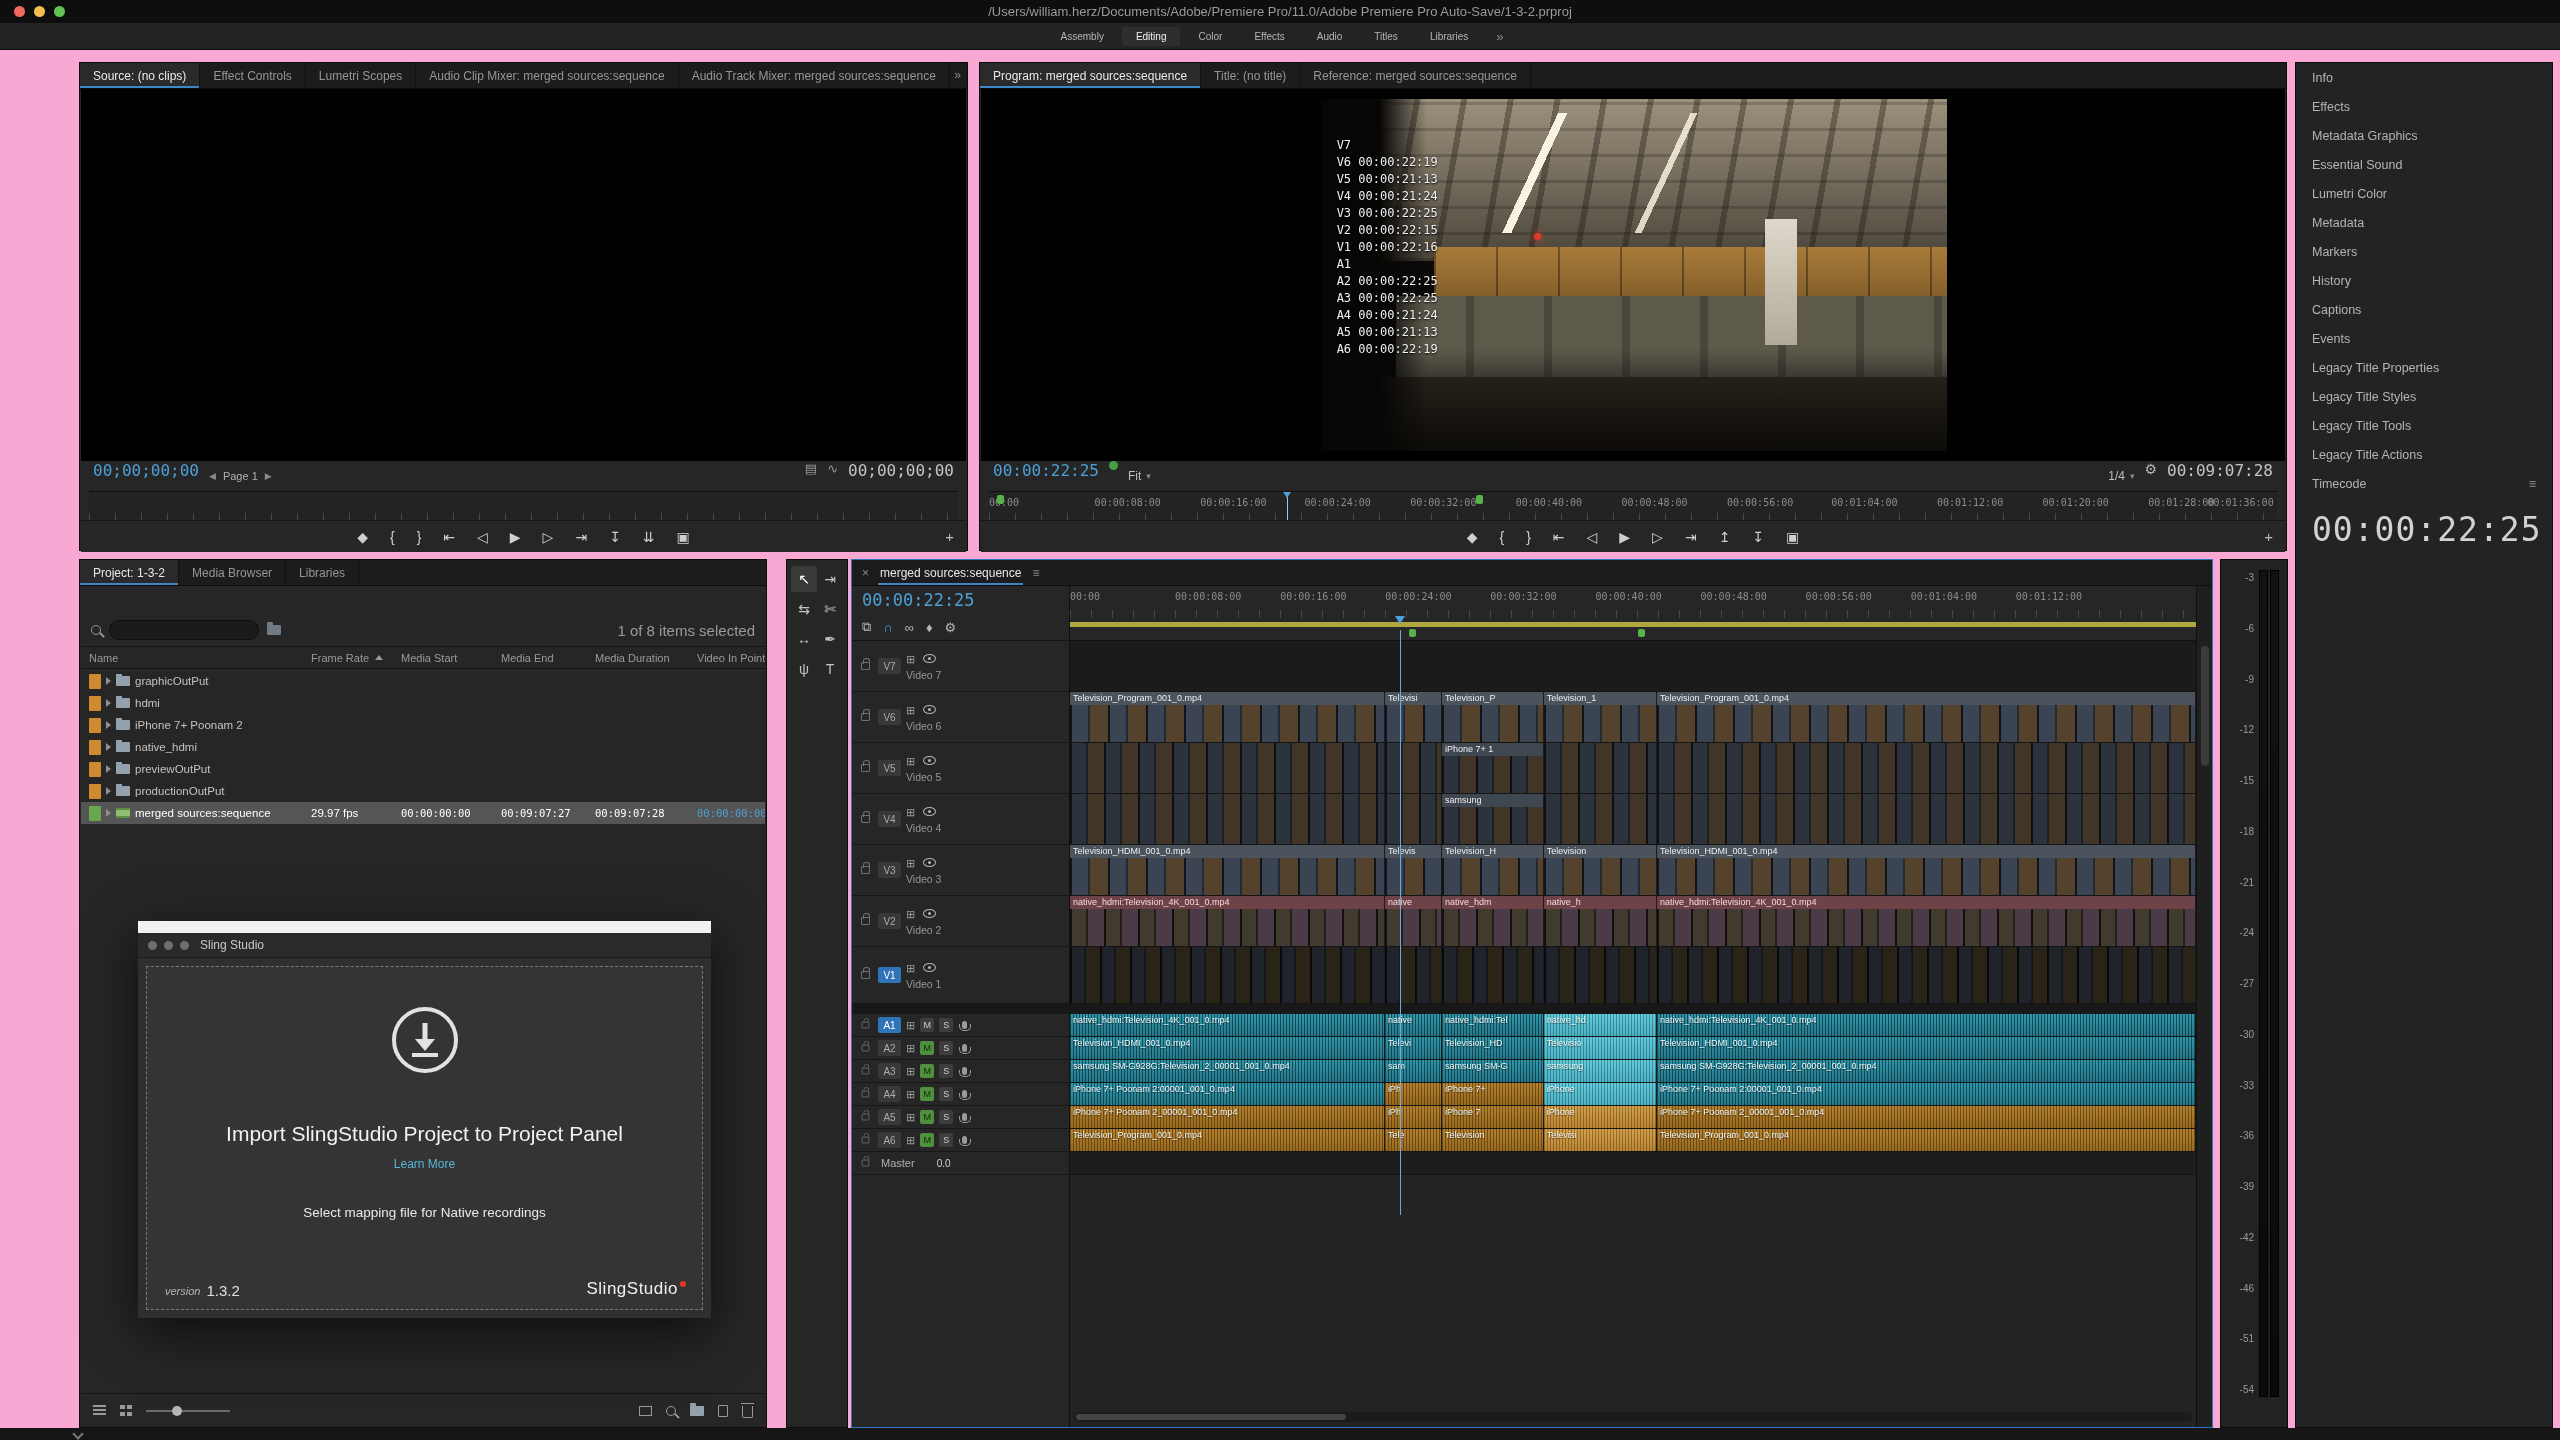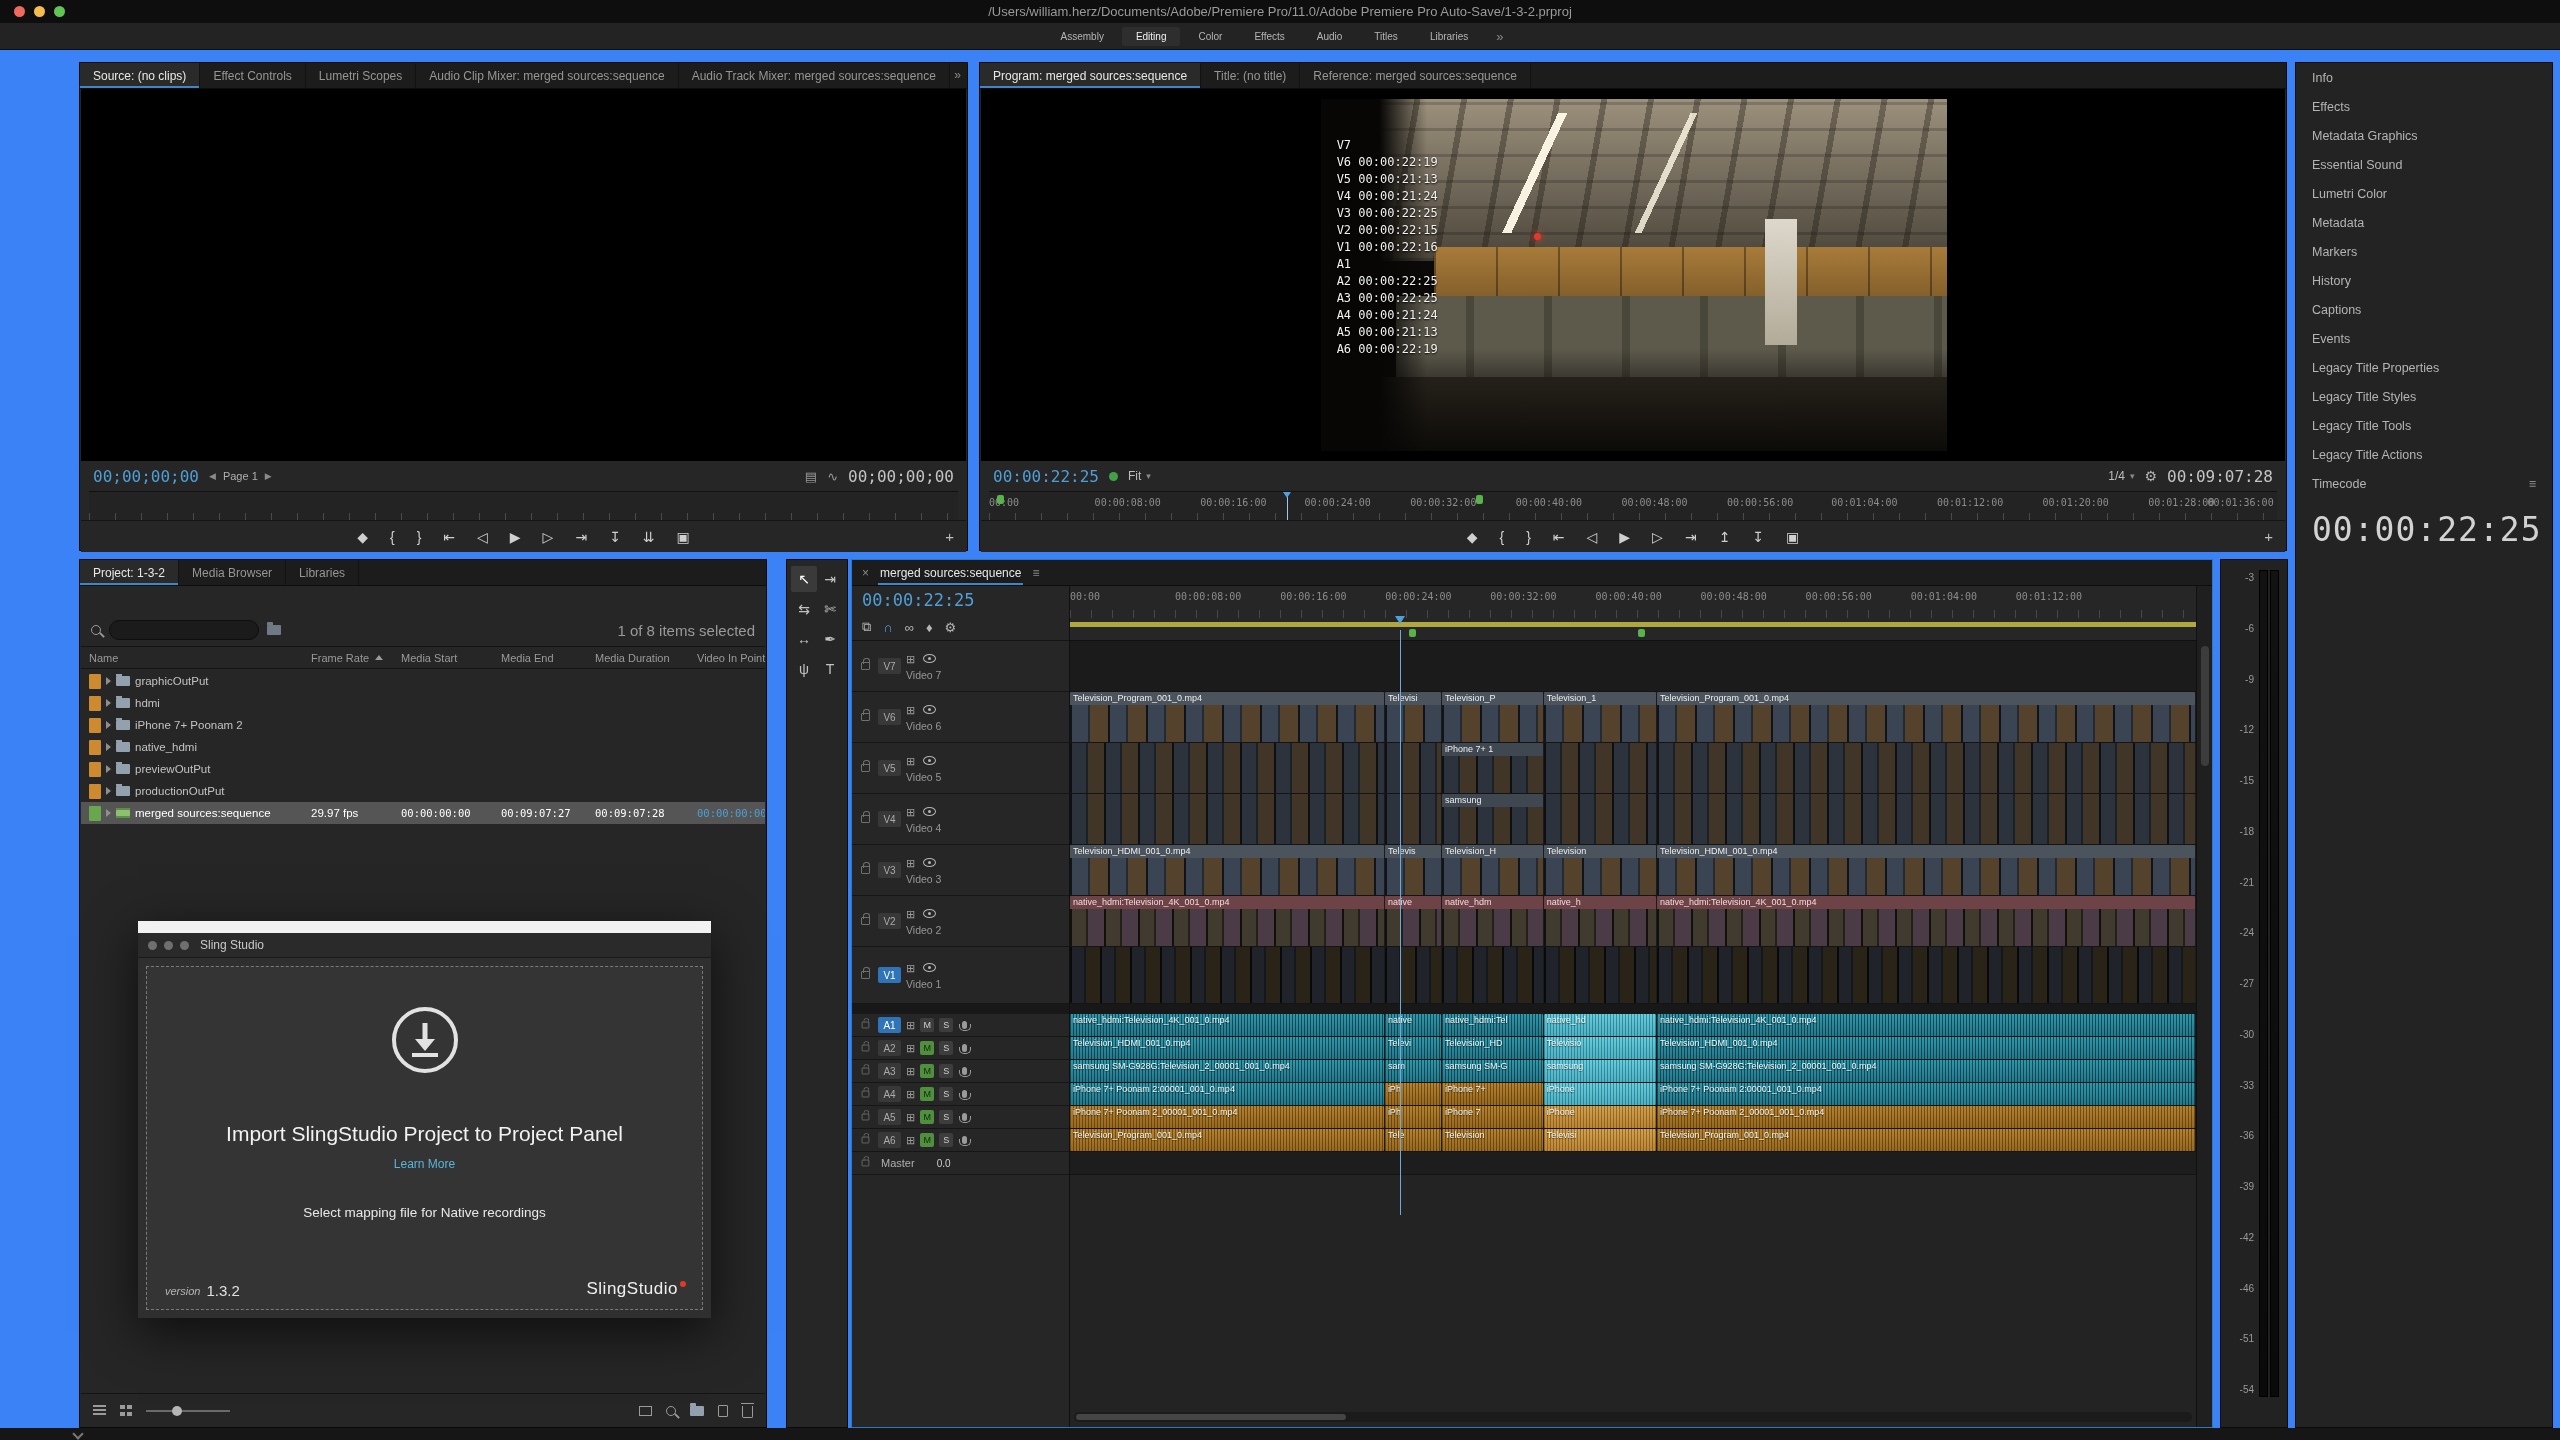--- a/index.html
+++ b/index.html
@@ -1,17 +1,17 @@
 <!DOCTYPE html>
 <html><head>
 <meta charset="utf-8">
 <style>
   *{box-sizing:border-box;margin:0;padding:0}
   body{margin:0;background:#101010}
-  .app{position:relative;width:2560px;height:1440px;background:#3b82f6;overflow:hidden;
+  .app{position:relative;width:2560px;height:1440px;background:#f9a8d4;overflow:hidden;
        font-family:"Liberation Sans",sans-serif;color:#c8c8c8;font-size:12px}
   .mono{font-family:"DejaVu Sans Mono",monospace}
   .grow{flex:1}
   .tc-blue{color:#4e9fd8}
 
   
   .titlebar{position:absolute;left:0;top:0;width:2560px;height:23px;background:#0e0e0e;
             display:flex;align-items:center;justify-content:center}
   .tl-dots{position:absolute;left:14px;top:6px;display:flex;gap:9px}
   .tl-dot{width:11px;height:11px;border-radius:50%}
@@ -28,22 +28,22 @@
   
   .panel{position:absolute;background:#262626;border:1px solid #0b0b0b}
   .tabs{position:relative;display:flex;height:26px;background:#1c1c1c;border-bottom:1px solid #0d0d0d;
         font-size:12px;color:#969696;overflow:hidden}
   .tab{display:flex;align-items:center;padding:0 13px;border-right:1px solid #121212;white-space:nowrap}
   .tab[data-active="true"]{background:#2a2a2a;color:#e8e8e8;box-shadow:inset 0 -2px 0 #3f86c9}
   .tab-ovf{position:absolute;right:6px;top:5px;color:#8a8a8a}
 
   
   .mon-black{position:absolute;left:1px;right:1px;background:#000}
-  .mon-bar{position:absolute;left:1px;right:1px;height:30px;display:flex;align-items:center;
-           padding:12px 12px;gap:10px;background:#262626}
+  .mon-bar{position:absolute;left:1px;right:1px;height:30px;display:flex;
+           padding:0 12px;gap:10px;background:#262626}
   .mon-bar .tc{font-size:16px}
   .dur{color:#c4c4c4;font-size:15px}
   .dd{display:flex;align-items:center;gap:5px;color:#bdbdbd;font-size:12px}
   .dd .caret{font-size:9px;color:#8a8a8a}
   .dot-green{width:9px;height:9px;border-radius:50%;background:#43a047}
   .gearbtn{color:#b5b5b5;font-size:14px}
   .pagenav{display:flex;align-items:center;gap:7px;color:#b0b0b0;font-size:11px}
   .navarr{font-size:9px;color:#8a8a8a}
   .dragicon{color:#9a9a9a;font-size:13px}
   .mon-ruler{position:absolute;left:9px;right:9px;height:30px;background:#232323;

